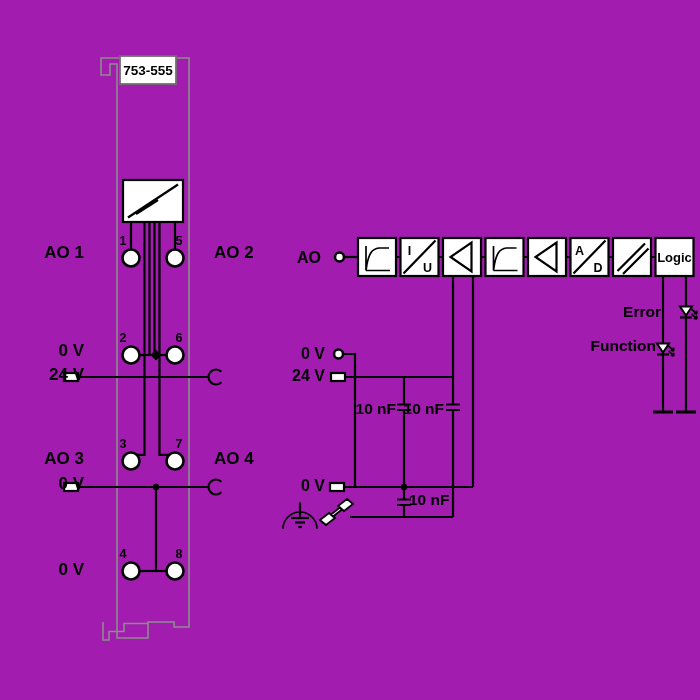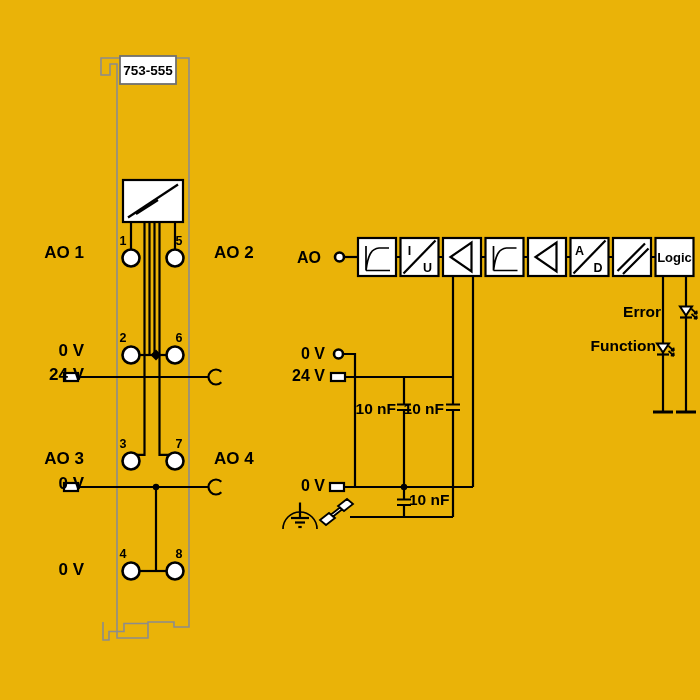--- a/index.html
+++ b/index.html
@@ -1,16 +1,16 @@
 <!DOCTYPE html>
 <html><head>
 <meta charset="utf-8">
 <style>
   html,body { margin:0; padding:0; background:#fff; }
-  .stage { position:relative; width:700px; height:700px; background:#eab308; overflow:hidden; }
+  .stage { position:relative; width:700px; height:700px; background:#a21caf; overflow:hidden; }
   svg { display:block; }
   svg text { font-family:"Liberation Sans","DejaVu Sans",sans-serif; font-weight:700; fill:#000; }
   .t17 { font-size:17px; }
   .t16 { font-size:16px; }
   .t15 { font-size:15.5px; }
   .t14 { font-size:13.5px; }
   .t13 { font-size:13px; }
   .t12 { font-size:12.5px; }
   .w   { stroke:#000; stroke-width:2.2; fill:none; stroke-linecap:butt; }
   .w3  { stroke:#000; stroke-width:3;   fill:none; }

